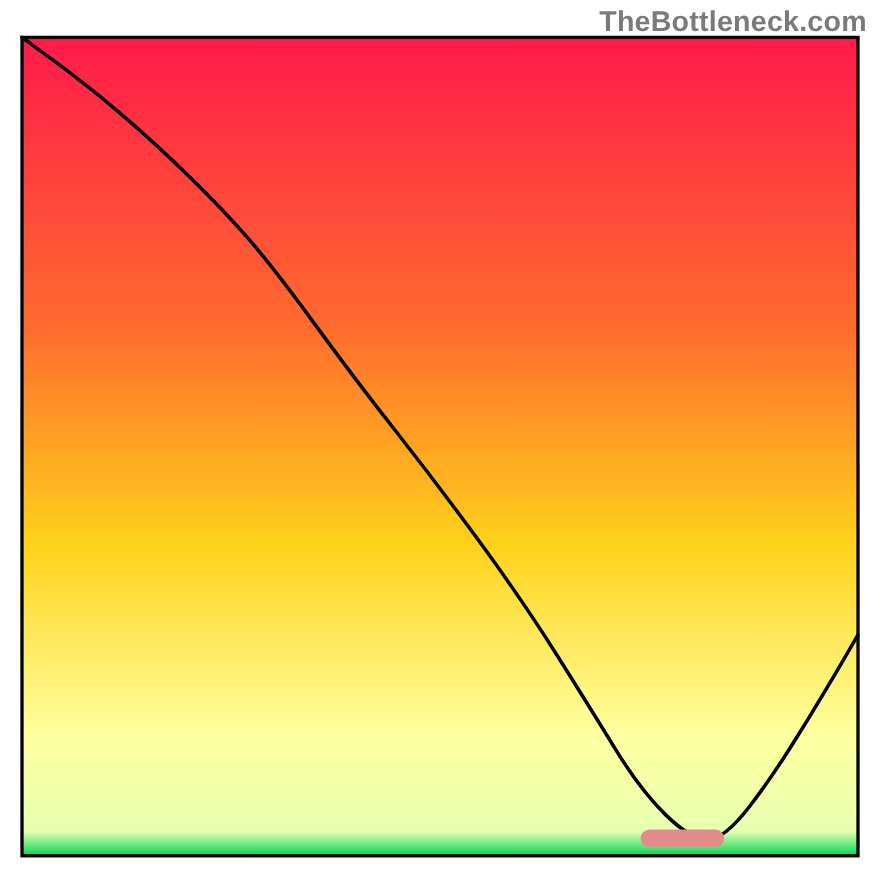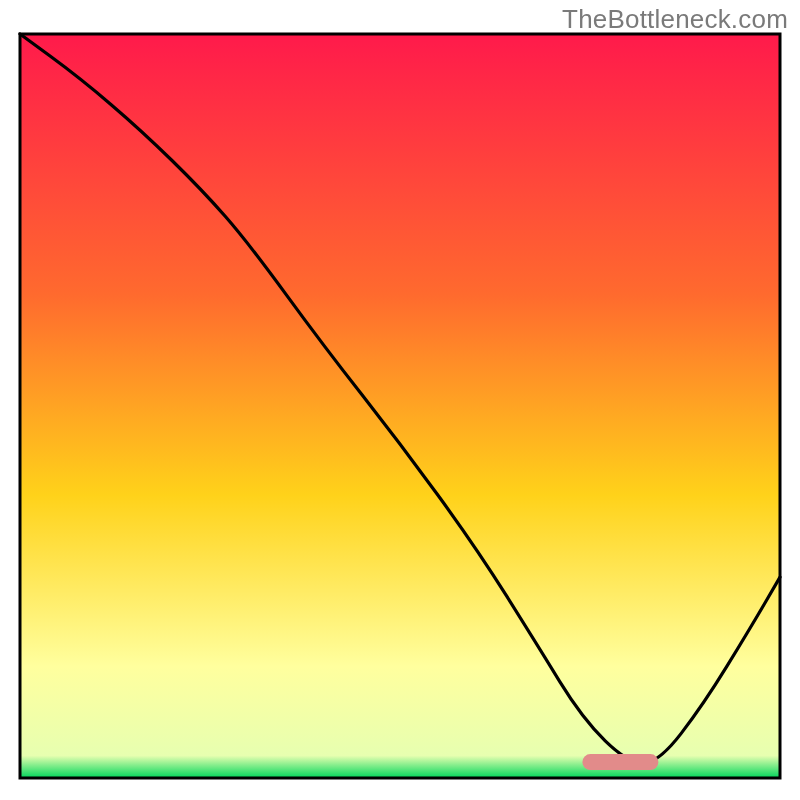--- a/index.html
+++ b/index.html
@@ -15,21 +15,21 @@
     position: relative;
     width: 800px;
     height: 800px;
   }
   .watermark {
     position: absolute;
     top: 4px;
     right: 12px;
     font-size: 26px;
     color: #7a7a7a;
-    font-weight: 400;
+    font-weight: 700;
     letter-spacing: 0.2px;
   }
   svg.chart {
     position: absolute;
     left: 0;
     top: 0;
   }
 </style>
 </head>
 <body>

